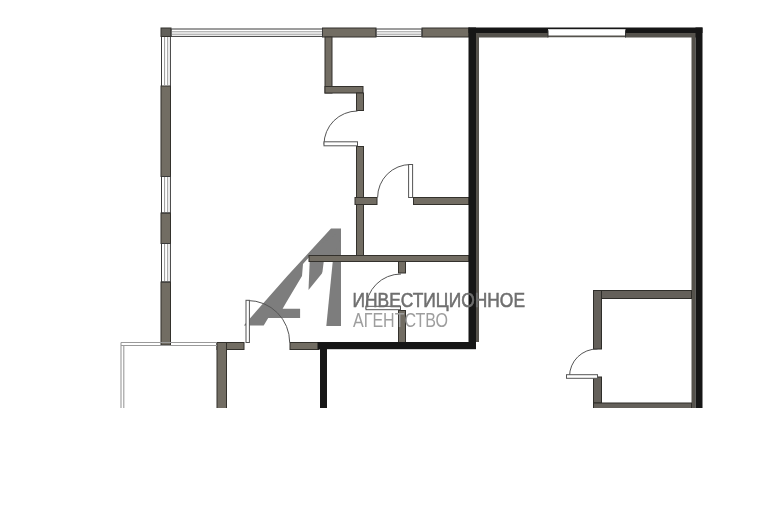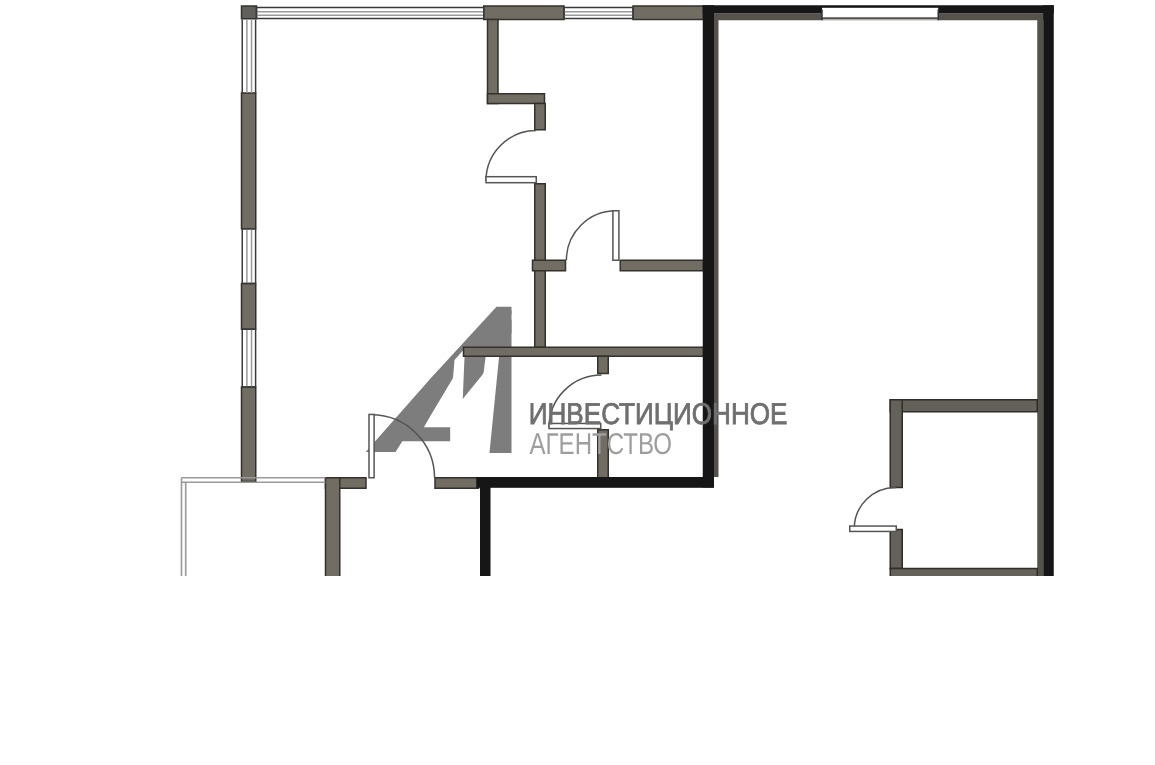--- a/index.html
+++ b/index.html
@@ -1,17 +1,17 @@
 <!DOCTYPE html>
 <html><head>
 <meta charset="utf-8">
 <style>
   html,body{margin:0;padding:0;background:#ffffff;}
   .page{position:relative;width:770px;height:384px;background:#7dd3fc;overflow:hidden;
-        font-family:"Liberation Sans", sans-serif;}
+        font-family:"Liberation Sans", sans-serif;margin-top:24px;}
 </style>
 </head>
 <body>
 <div class="page">
 <svg width="770" height="510" viewBox="0 0 770 510">
 <rect x="0" y="0" width="770" height="510" fill="#ffffff"></rect>
 
 <g fill="#7d7d7d">
   <polygon points="243.8,301.4 287.3,252 331,204.5 341,204.5 341,209.5 319,222 303,240 302,252 287.4,276.5 282.6,284.8 300.1,284.8 300.1,294.1 268.2,294.1 263.7,301.4"></polygon>
   <polygon points="308.5,266 310,230 315,224 341,207 341,222 321.5,250"></polygon>

